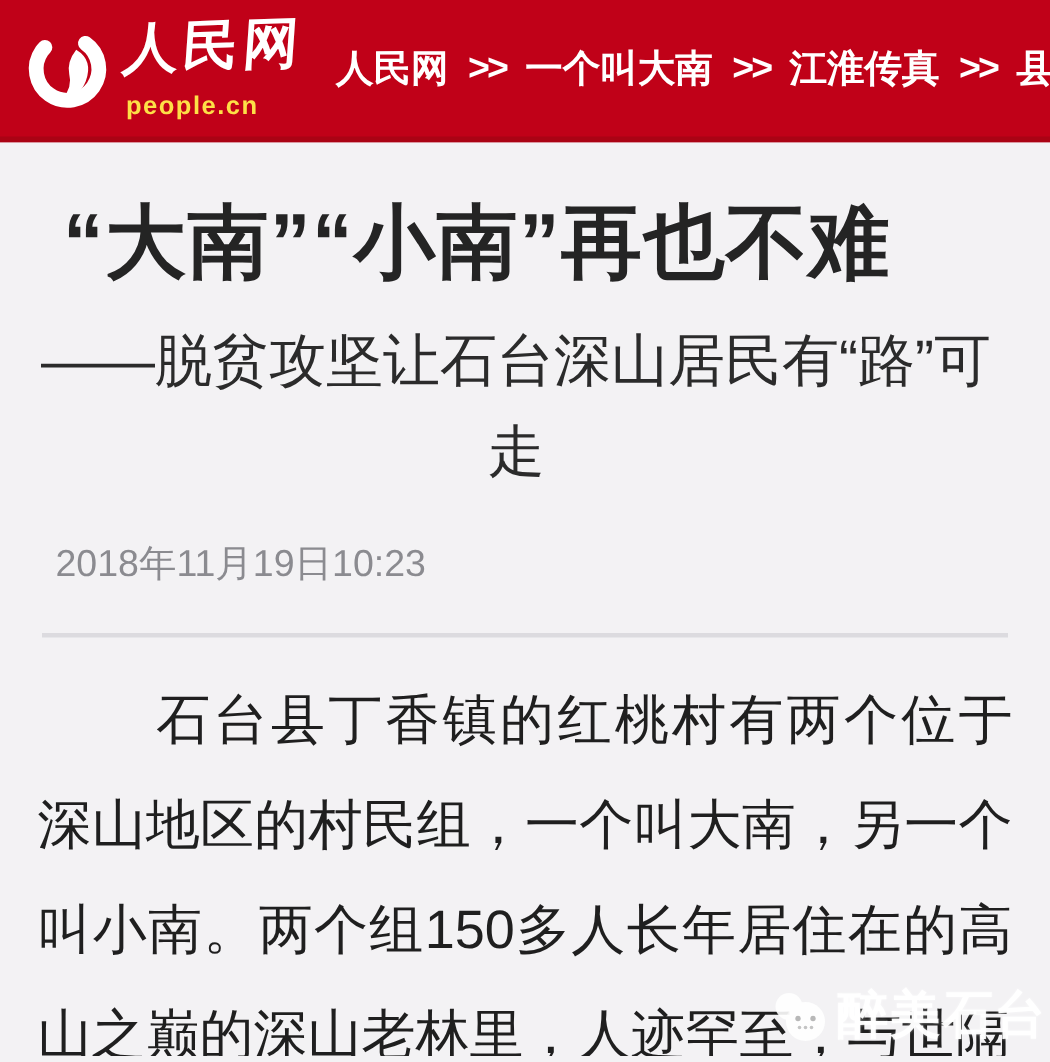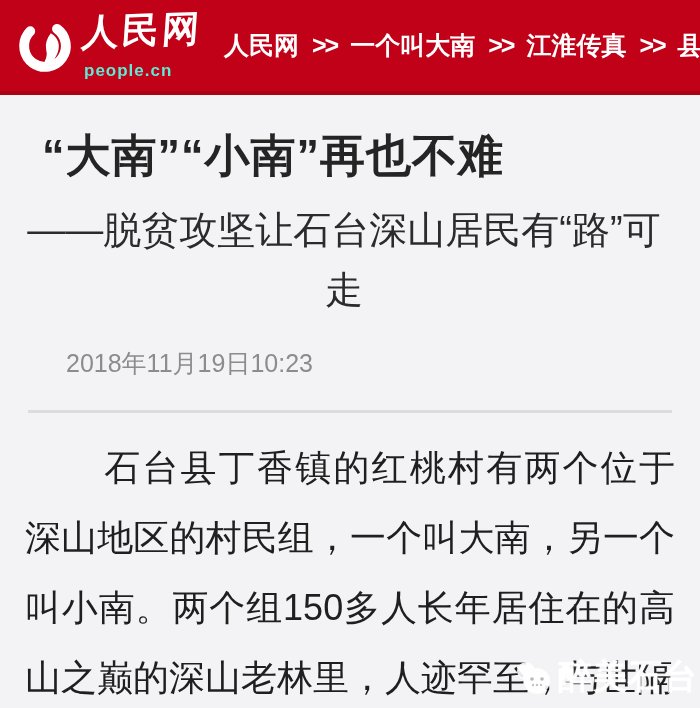--- a/index.html
+++ b/index.html
@@ -19,46 +19,46 @@
   }
   .logo{display:flex;align-items:center;cursor:pointer;flex:0 0 auto;}
   .logo-icon{width:58px;height:58px;margin-right:8px;flex:0 0 auto;}
   .logo-text{display:flex;flex-direction:column;line-height:1;}
   .logo-cn{
     color:#fff;font-size:37px;font-weight:900;
     transform:skewX(-6deg) rotate(-2deg);
     letter-spacing:3px;
   }
   .logo-en{
-    color:#5eead4;font-size:17px;font-weight:700;
+    color:#fde047;font-size:17px;font-weight:700;
     letter-spacing:1px;margin-top:13px;padding-left:2px;
   }
   .breadcrumb{
     margin-left:22px;display:flex;align-items:center;gap:13px;
     color:#fff;font-size:25px;font-weight:600;white-space:nowrap;
   }
   .breadcrumb a{color:#fff;text-decoration:none;cursor:pointer;}
   .breadcrumb .sep{font-weight:700;letter-spacing:-2px;}
 
   
   .content{
     position:relative;height:609px;background:#f3f2f4;overflow:hidden;
   }
   .article-title{
     margin:32px 30px 0 42px;
-    font-size:45px;font-weight:700;color:#242424;
+    font-size:54px;font-weight:700;color:#242424;
     line-height:1.3;letter-spacing:1px;
   }
   .article-subtitle{
     margin:14px 25px 0 13px;
     font-size:38px;font-weight:400;color:#2b2b2b;
     line-height:1.6;word-break:break-all;text-align:center;
   }
   .meta{
-    margin:26px 0 0 66px;
+    margin:26px 0 0 37px;
     font-size:25px;color:#8b8b90;
     display:flex;align-items:center;
   }
   .meta .src{margin-left:24px;}
   .meta .src-label{margin-right:6px;}
   .divider{
     margin:30px 28px 0 28px;border:none;
     border-top:3px solid #dcdbdf;height:0;
   }
   .article-paragraph{

